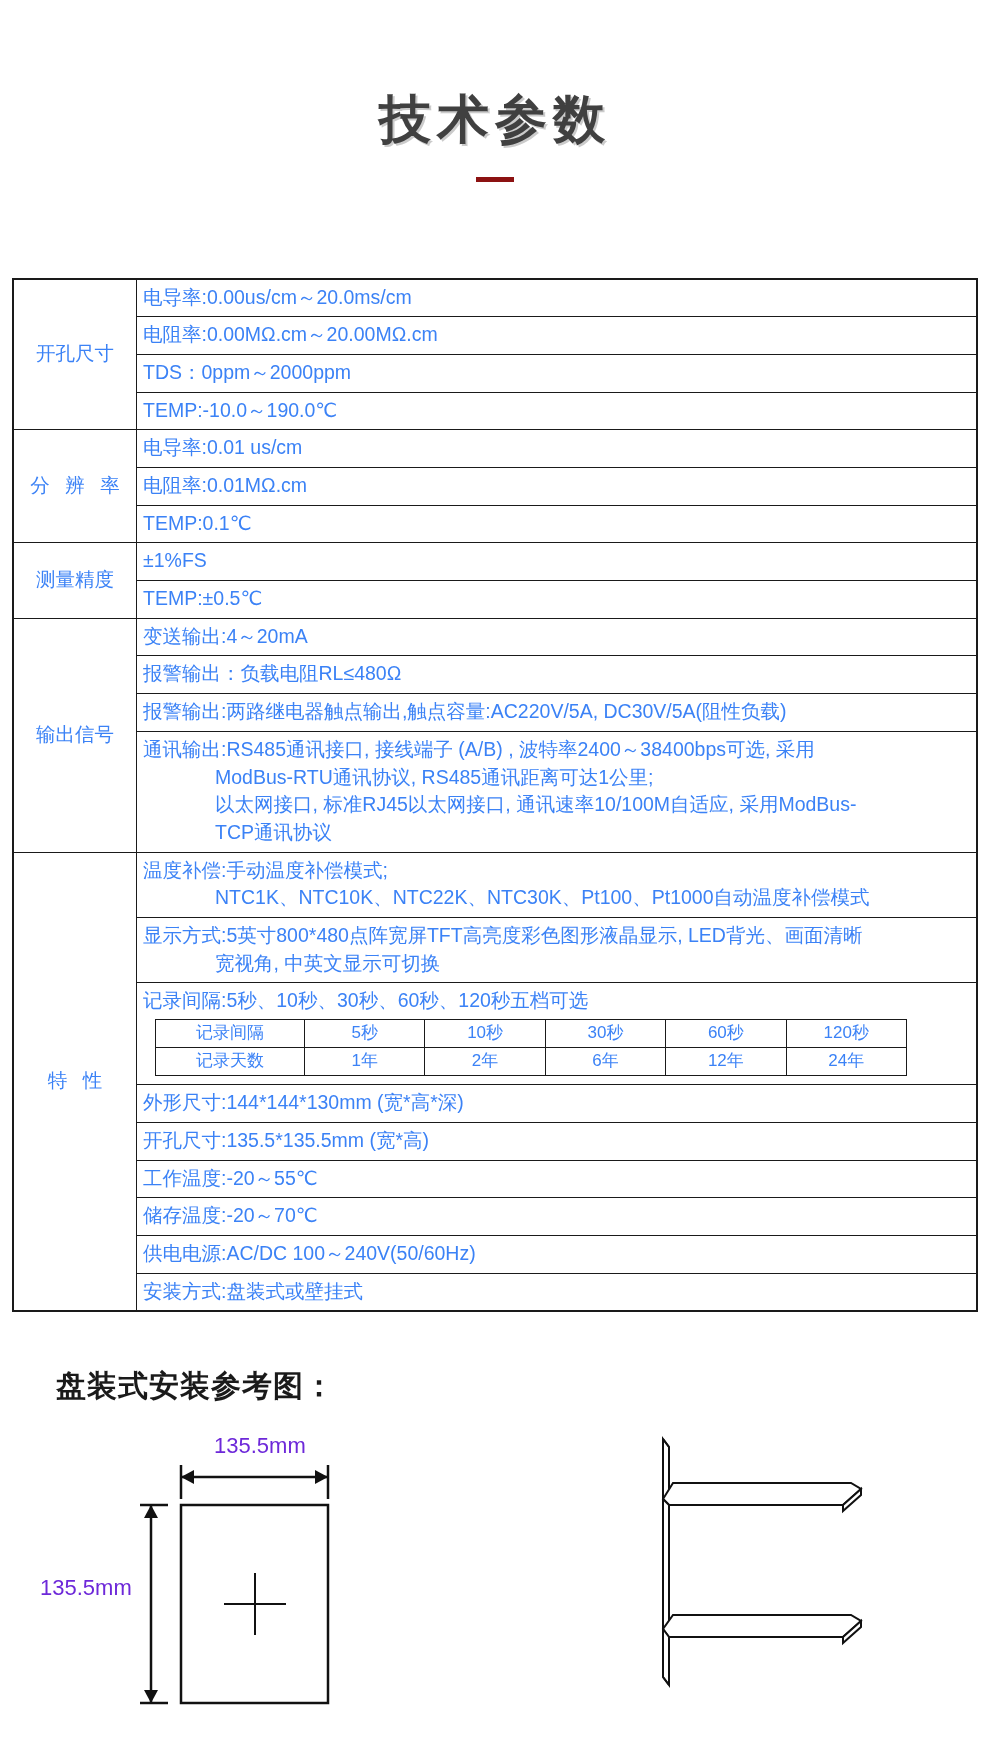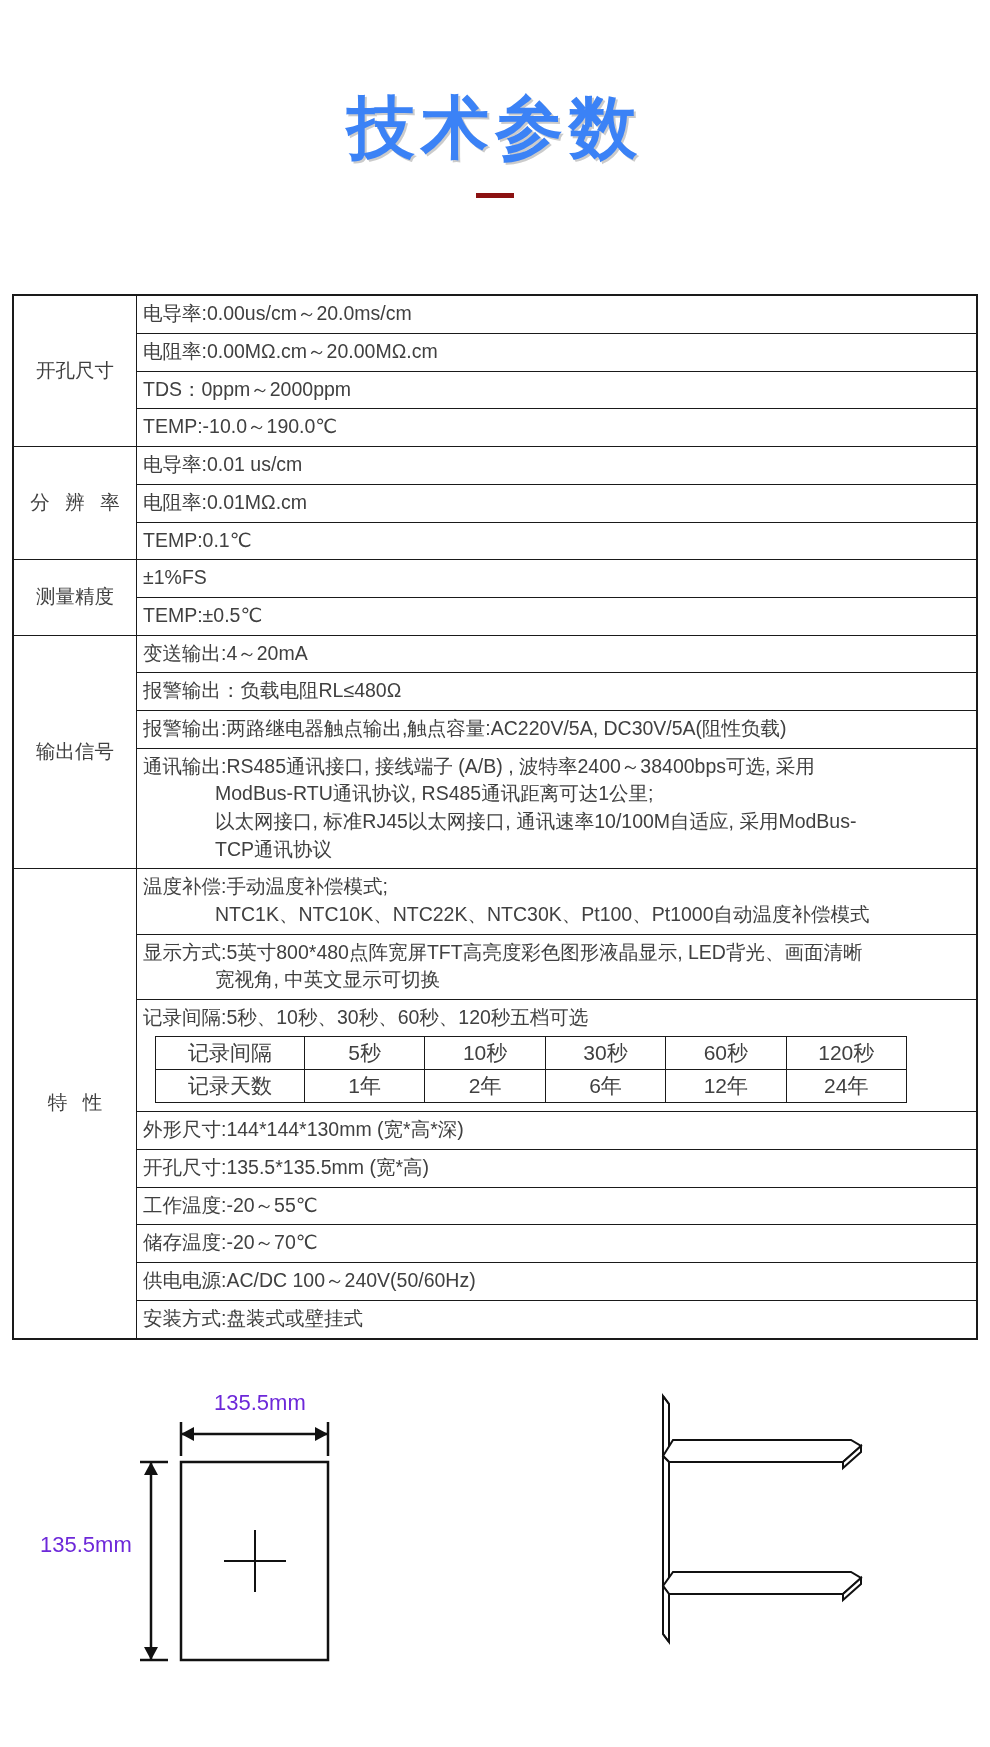--- a/index.html
+++ b/index.html
@@ -21,24 +21,24 @@
     min-height: 1747px;
     box-sizing: border-box;
   }
 
   
   .header {
     padding-top: 92px;
     text-align: center;
   }
   .page-title {
-    font-size: 68px;
+    font-size: 52px;
     font-weight: bold;
     letter-spacing: 6px;
-    color: #3b82f6;
+    color: #404040;
     line-height: 1.05;
     margin: 0;
     text-shadow: 2px 2px 0 rgba(160,160,160,0.55);
   }
   .title-rule {
     width: 38px;
     height: 5px;
     background: #8c1212;
     margin: 30px auto 0 auto;
   }
@@ -52,21 +52,21 @@
     border-collapse: collapse;
     table-layout: fixed;
     border: 2px solid #1a1a1a;
   }
   table.spec td {
     border: 1px solid #1a1a1a;
     padding: 4px 6px 5px 6px;
     font-size: 19.5px;
     line-height: 1.42;
     vertical-align: middle;
-    color: #404040;
+    color: #3b82f6;
   }
   td.cat {
     width: 110px;
     text-align: center;
     font-size: 19.5px;
     border-right: 2px solid #1a1a1a;
     white-space: nowrap;
   }
   td.cat.spaced {
     letter-spacing: 5px;
@@ -90,21 +90,21 @@
   table.interval {
     width: 752px;
     border-collapse: collapse;
     table-layout: fixed;
     margin: 4px 0 3px 12px;
     border: 1px solid #1a1a1a;
   }
   table.interval td {
     border: 1px solid #1a1a1a;
     text-align: center;
-    font-size: 21px;
+    font-size: 17px;
     padding: 2px 0 3px 0;
     line-height: 1.3;
   }
   table.interval td.lbl { width: 148px; }
 
   
   .diagram-section {
     margin-top: 54px;
     padding-left: 56px;
     position: relative;
@@ -254,20 +254,21 @@
           <td class="val">供电电源:AC/DC 100～240V(50/60Hz)</td>
         </tr>
         <tr>
           <td class="val">安装方式:盘装式或壁挂式</td>
         </tr>
       </tbody>
     </table>
   </div>
 
   <div class="diagram-section">
+    <div class="diagram-title">盘装式安装参考图：</div>
 
     <div class="diagram-row">
 
       <div class="fig fig-cut">
         <div style="position:relative; width:290px; height:290px;">
           <div class="dim-label dim-top">135.5mm</div>
           <div class="dim-label dim-left">135.5mm</div>
           <svg width="290" height="290" viewBox="0 0 290 290">
 
             <line x1="85" y1="40" x2="232" y2="40" stroke="#111" stroke-width="2.5"></line>

